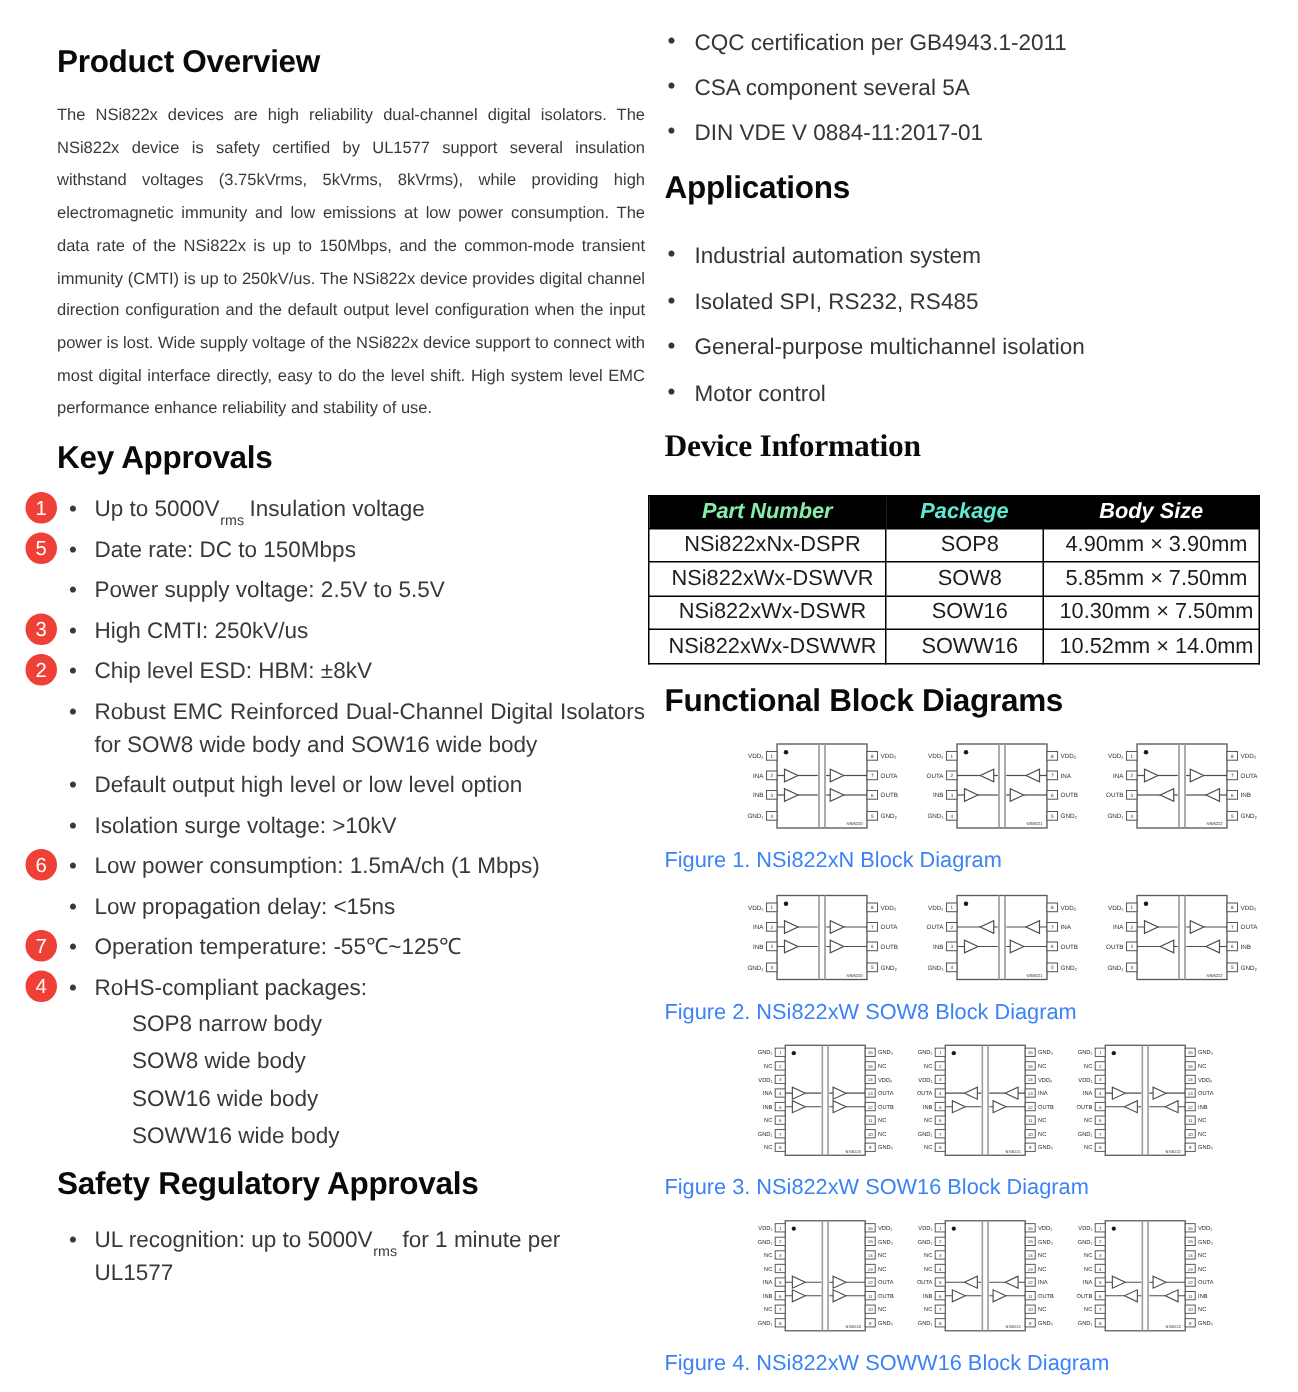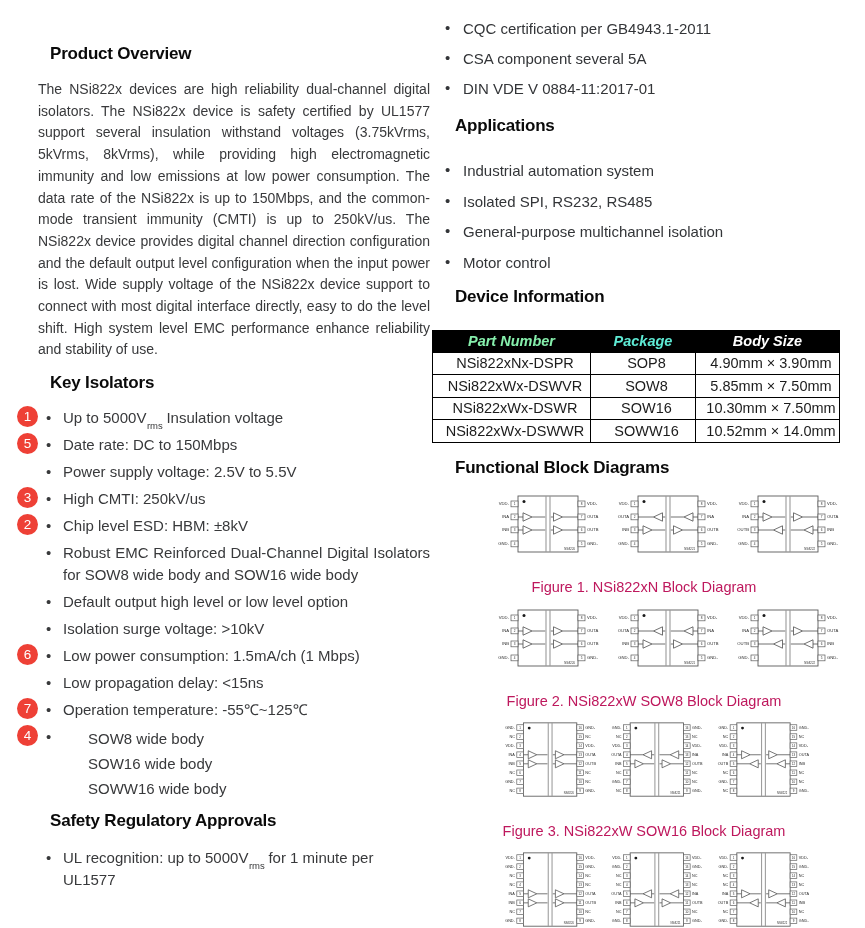--- a/index.html
+++ b/index.html
@@ -3,67 +3,67 @@
 <meta charset="utf-8">
 <style>
   html,body{margin:0;padding:0;}
   body{
     width:865px;height:928px;background:#ffffff;position:relative;overflow:hidden;
     font-family:"Liberation Sans",sans-serif;color:#38393b;
     -webkit-font-smoothing:antialiased;
   }
   .col-left{position:absolute;left:38px;top:30px;width:392px;}
   .col-right{position:absolute;left:443px;top:18px;width:402px;}
-  h2.sec{font-size:17px;font-weight:700;color:#0a0a0a;margin:12px;letter-spacing:-0.2px;line-height:24px;}
-  p.overview{margin:13px 0 0 0;font-size:14px;line-height:21.7px;text-align:justify;color:#38393b;}
+  h2.sec{font-size:21px;font-weight:700;color:#0a0a0a;margin:0;letter-spacing:-0.2px;line-height:24px;}
+  p.overview{margin:13px 0 0 0;font-size:11px;line-height:21.7px;text-align:justify;color:#38393b;}
   ul{list-style:none;margin:0;padding:0;}
   
   ul.feat{margin-top:11px;}
   ul.feat li{position:relative;padding-left:25px;font-size:15px;line-height:22px;margin-bottom:5px;color:#38393b;}
   ul.feat .bullet{position:absolute;left:8px;top:0;}
   .badge{
     position:absolute;left:-21px;top:-1px;width:21px;height:21px;border-radius:50%;
     color:#fff;font-size:13.5px;line-height:21px;text-align:center;
   }
   .ftxt{display:block;}
   .ftxt.just{text-align:justify;}
   sub{font-size:9.5px;line-height:0;position:relative;top:2px;left:0.5px;}
   .sublines div{padding-left:25px;line-height:25px;}
   
   ul.simple li{position:relative;padding-left:20px;font-size:15px;line-height:21px;margin-bottom:9px;color:#333538;}
   ul.simple .bullet{position:absolute;left:2px;top:-1px;}
   ul.apps{margin-top:22px;}
   ul.apps li{margin-bottom:9.5px;}
   h2#apps-title{margin-top:15px;}
-  h2#di-title{margin-top:12px;}
+  h2#di-title{margin-top:12px;font-family:Liberation Serif, serif;}
   h2#fbd-title{margin-top:13px;}
   h2#kf-title{margin-top:10px;}
   h2#safety-title{margin-top:8px;}
   ul#safety-list{margin-top:14px;}
   table#device-table{
     border-collapse:collapse;table-layout:fixed;width:407px;
     margin:21px 0 0 -11px;font-size:14.5px;
   }
   #device-table th{
     font-style:italic;font-weight:700;text-align:center;
     height:21px;border:1px solid #000;padding:0;
   }
   #device-table td{height:21.5px;border:1px solid #000;padding:0 0 0 7px;color:#1c1c1c;font-weight:400;text-align:center;}
   #figures .figure svg{display:block;}
-  #figures .figcap{text-align:center;font-size:14.5px;color:#be185d;margin-top:22px;line-height:19px;}
+  #figures .figcap{text-align:left;font-size:14.5px;color:#3b82f6;margin-top:9px;line-height:19px;}
   #figures .figure{margin-top:9px;}
   #figures .figure:first-child{margin-top:12px;}
 </style>
 </head>
 <body>
 
 <div class="col-left">
   <h2 class="sec" id="po-title">Product Overview</h2>
   <p class="overview">The NSi822x devices are high reliability dual-channel digital isolators. The NSi822x device is safety certified by UL1577 support several insulation withstand voltages (3.75kVrms, 5kVrms, 8kVrms), while providing high electromagnetic immunity and low emissions at low power consumption. The data rate of the NSi822x is up to 150Mbps, and the common-mode transient immunity (CMTI) is up to 250kV/us. The NSi822x device provides digital channel direction configuration and the default output level configuration when the input power is lost. Wide supply voltage of the NSi822x device support to connect with most digital interface directly, easy to do the level shift. High system level EMC performance enhance reliability and stability of use.</p>
-  <h2 class="sec" id="kf-title">Key Isolators</h2>
+  <h2 class="sec" id="kf-title">Key Approvals</h2>
   <ul class="feat" id="features-list">
       <li>
         <span class="badge" style="background: rgb(238, 64, 54);">1</span>
         <span class="bullet">•</span>
         <div class="ftxt">Up to 5000V<sub>rms</sub> Insulation voltage</div>
       </li>
       <li>
         <span class="badge" style="background: rgb(238, 64, 54);">5</span>
         <span class="bullet">•</span>
         <div class="ftxt">Date rate: DC to 150Mbps</div>
@@ -104,21 +104,23 @@
         <div class="ftxt">Low propagation delay: &lt;15ns</div>
       </li>
       <li>
         <span class="badge" style="background: rgb(238, 64, 54);">7</span>
         <span class="bullet">•</span>
         <div class="ftxt">Operation temperature: -55℃~125℃</div>
       </li>
       <li>
         <span class="badge" style="background: rgb(238, 64, 54);">4</span>
         <span class="bullet">•</span>
+        <div class="ftxt">RoHS-compliant packages:</div>
         <div class="sublines">
+          <div>SOP8 narrow body</div>
           <div>SOW8 wide body</div>
           <div>SOW16 wide body</div>
           <div>SOWW16 wide body</div>
         </div>
       </li>
     </ul>
   <h2 class="sec" id="safety-title">Safety Regulatory Approvals</h2>
   <ul class="feat" id="safety-list">
       <li>
         <span class="bullet">•</span>

